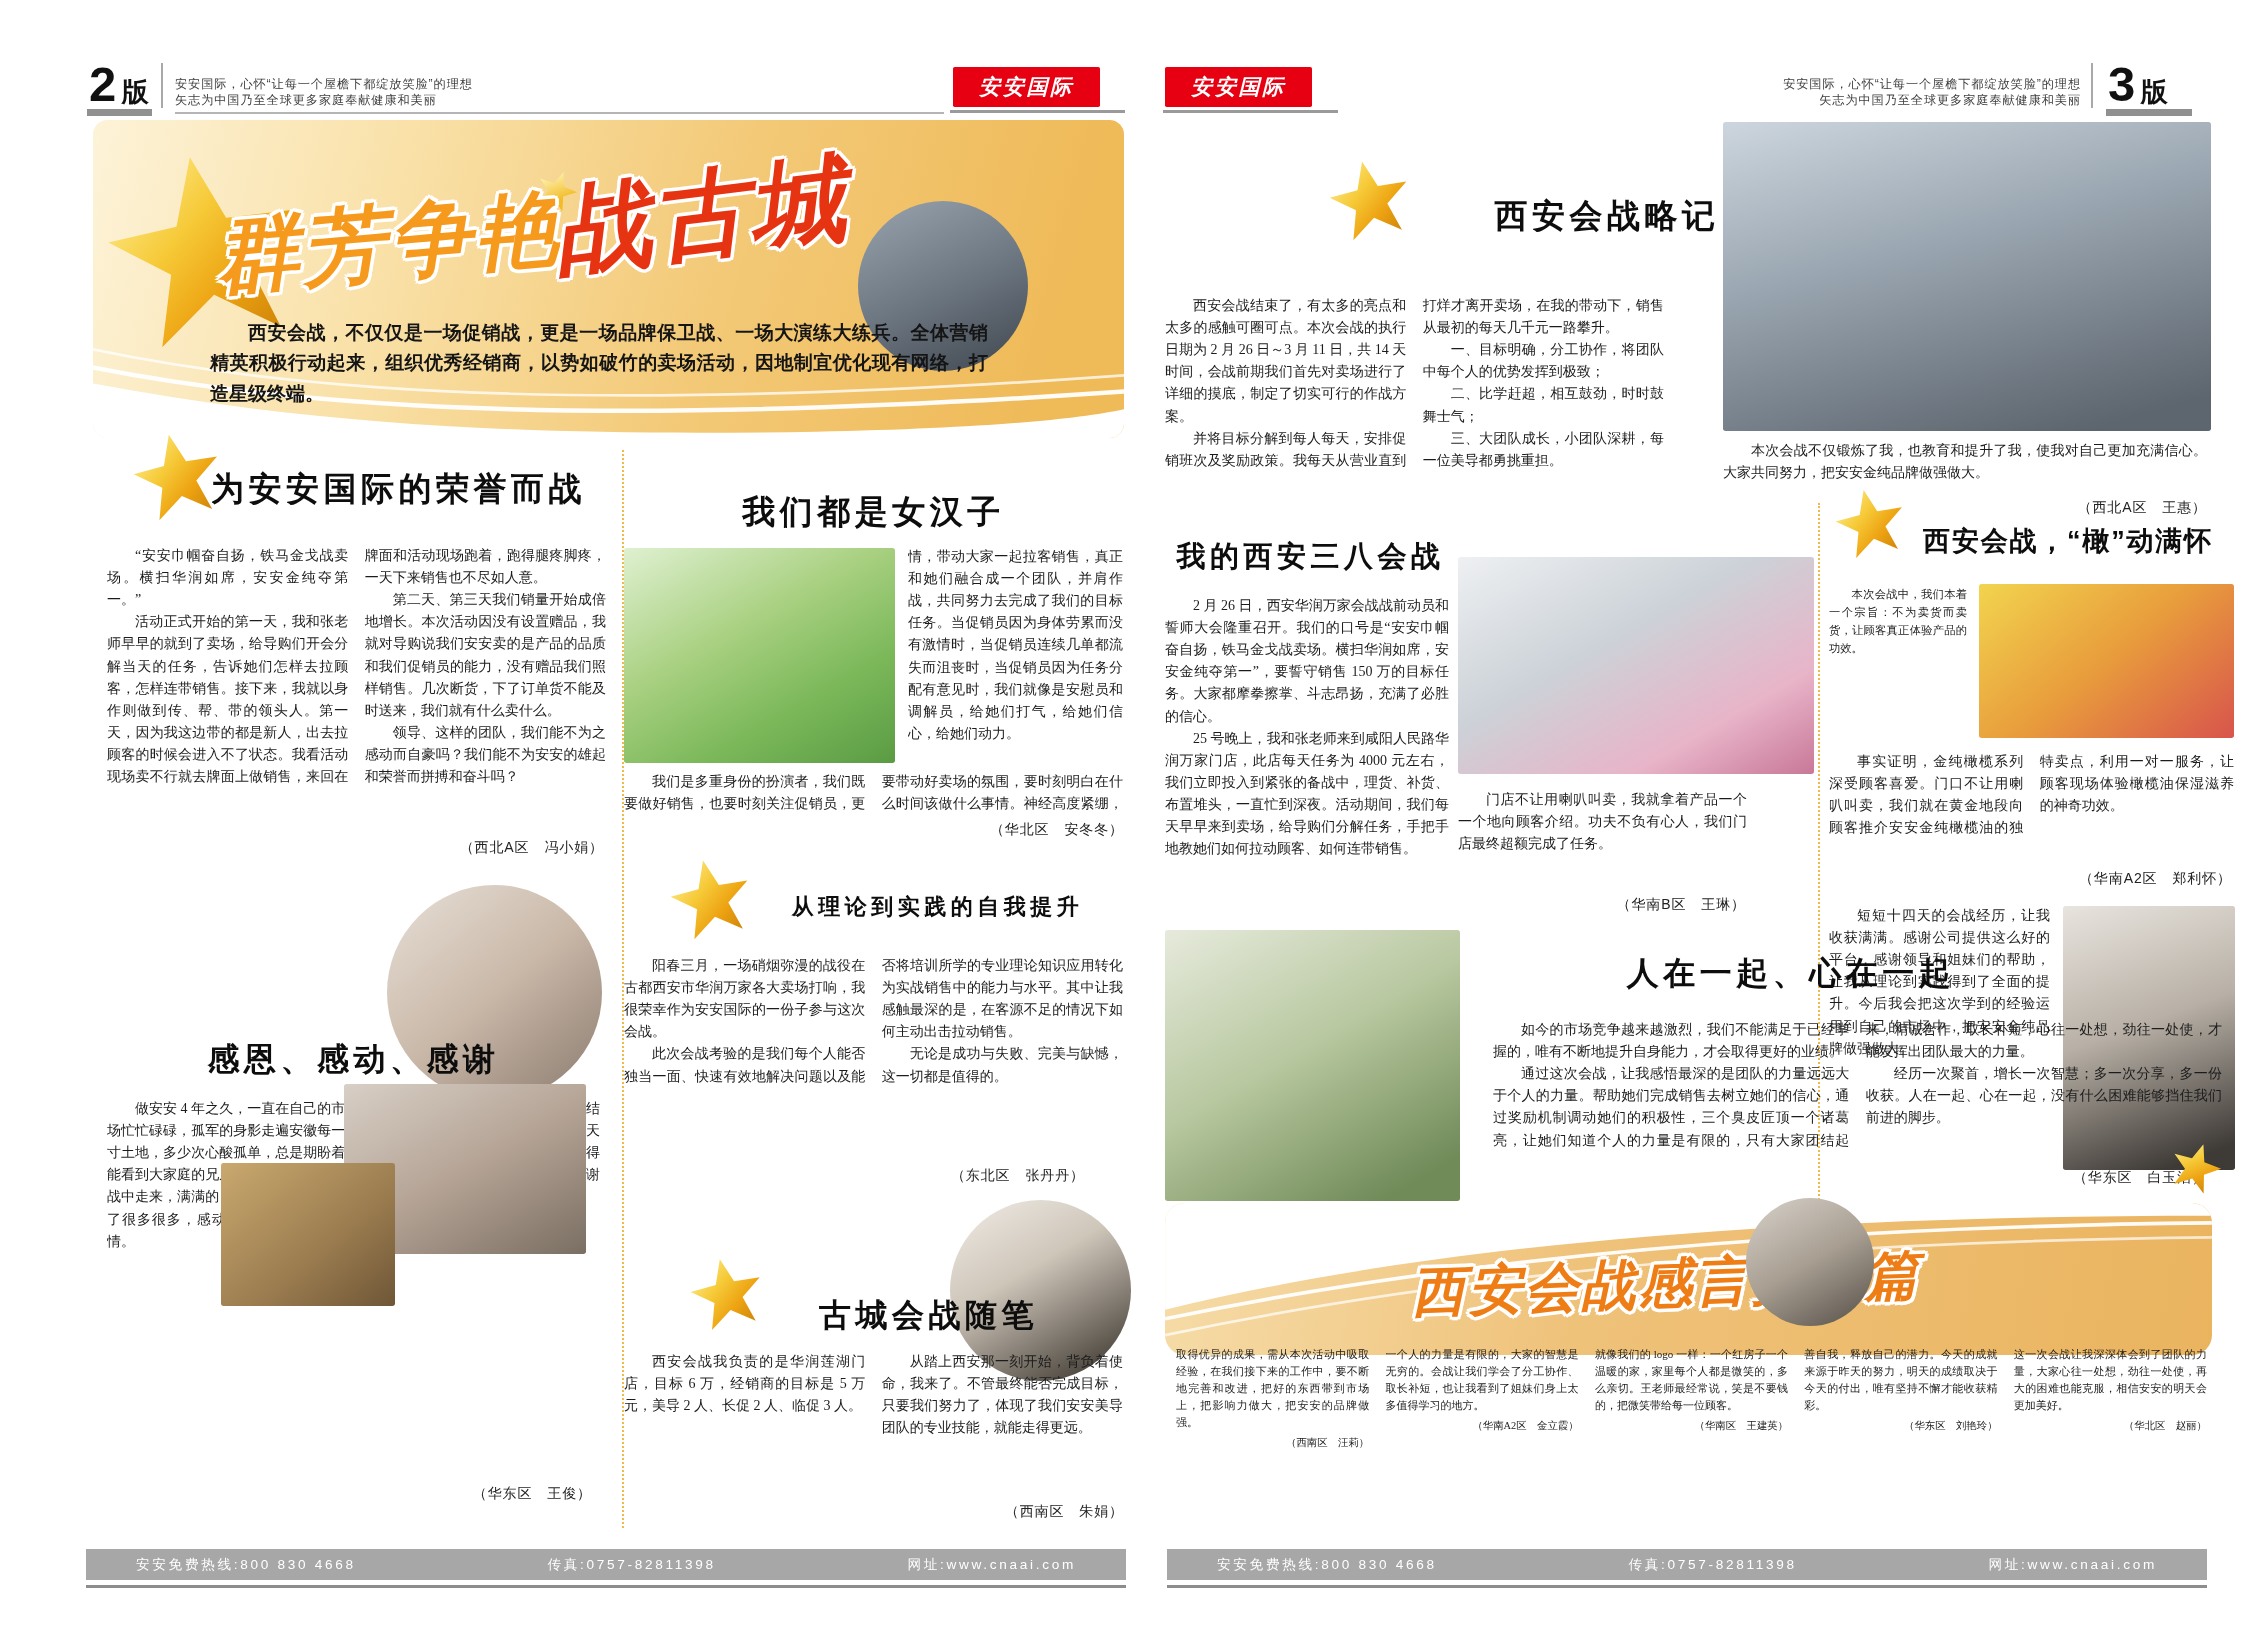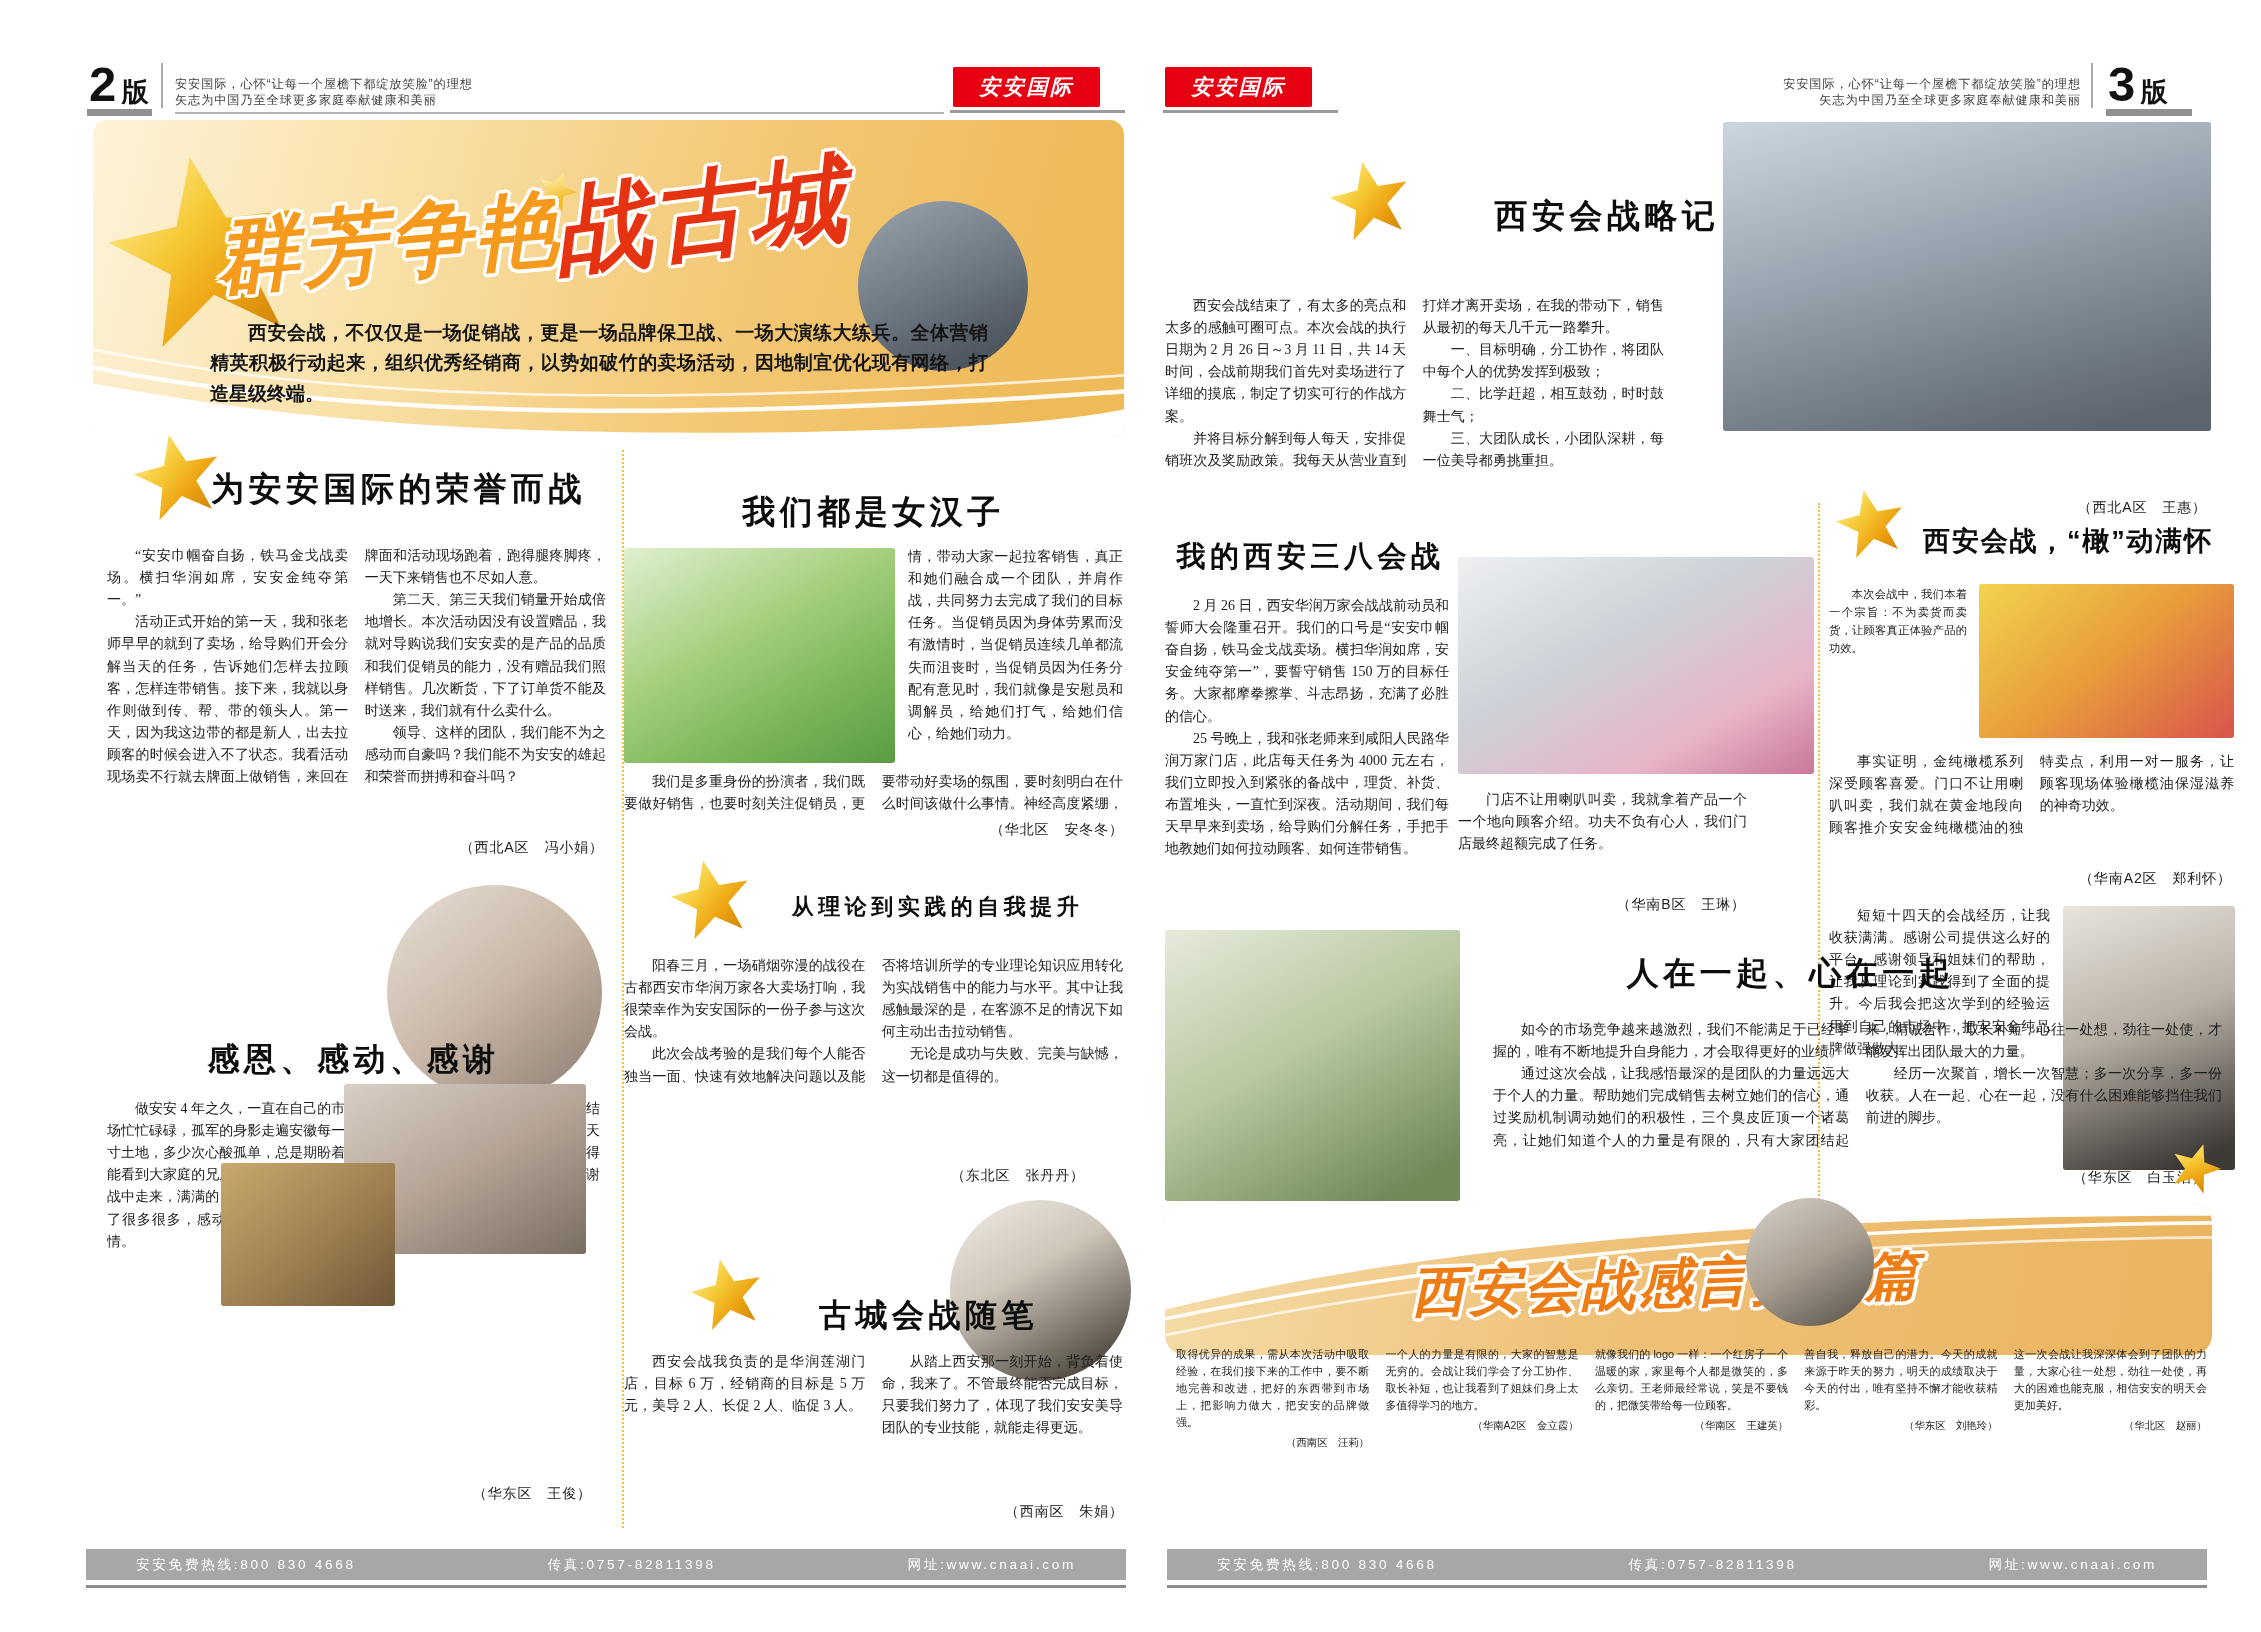--- a/index.html
+++ b/index.html
@@ -36,21 +36,21 @@
   .banner{position:absolute;overflow:hidden;border-radius:14.5px;}
   .cal{position:absolute;font-family:"Liberation Serif",serif;font-weight:900;font-style:italic;
        white-space:nowrap;
        text-shadow:-2.7px -2.7px 0 #fff,2.7px -2.7px 0 #fff,-2.7px 2.7px 0 #fff,2.7px 2.7px 0 #fff,
                    0 3.6px 0 #fff,0 -3.6px 0 #fff,3.6px 0 0 #fff,-3.6px 0 0 #fff;}
   .t-gold{font-size:83px;color:#f59a1d;transform:rotate(-5deg);letter-spacing:3.6px;}
   .t-red{font-size:96px;color:#e63312;transform:rotate(-7deg);letter-spacing:1.8px;}
   .t-quote{font-size:54px;color:#ef7d15;transform:rotate(-2deg);letter-spacing:2.7px;}
   .intro{position:absolute;font-family:"Liberation Serif",serif;font-weight:700;font-size:19px;
          line-height:1.6;text-align:justify;text-indent:2em;color:#151515;}
-  .qcol{flex:1;font-family:Liberation Sans, sans-serif;font-size:11px;line-height:1.55;
+  .qcol{flex:1;font-family:Liberation Serif, serif;font-size:11px;line-height:1.55;
         text-align:justify;color:#1c1c1c;overflow:hidden;}
   .qby{text-align:right;margin-top:3.6px;font-size:10.4px;}
   .vline{position:absolute;width:1.8px;background:#a9a9a9;}
   .hbar{position:absolute;background:#909090;}
   .thinline{position:absolute;background:#b5b5b5;}
 </style>
 </head>
 <body>
 
 <div id="sheet">
@@ -154,20 +154,23 @@
   <div class="ph" style="left:1723px;top:122px;width:488px;height:309px;background:linear-gradient(165deg,#cdd6de 0%,#9aa6b1 40%,#5d656e 92%);"></div>
   <div class="star" style="left:1330px;top:159px;width:80px;height:80px;transform:rotate(-12deg);"></div>
   <div class="h" style="left:1408px;top:194px;width:398px;font-size:33px;">西安会战略记</div>
   <div class="txt cols2" style="left:1165px;top:295px;width:499px;height:228px;">
     <p class="para">西安会战结束了，有太多的亮点和太多的感触可圈可点。本次会战的执行日期为 2 月 26 日～3 月 11 日，共 14 天时间，会战前期我们首先对卖场进行了详细的摸底，制定了切实可行的作战方案。</p>
     <p class="para">并将目标分解到每人每天，安排促销班次及奖励政策。我每天从营业直到打烊才离开卖场，在我的带动下，销售从最初的每天几千元一路攀升。</p>
     <p class="para">一、目标明确，分工协作，将团队中每个人的优势发挥到极致；</p>
     <p class="para">二、比学赶超，相互鼓劲，时时鼓舞士气；</p>
     <p class="para">三、大团队成长，小团队深耕，每一位美导都勇挑重担。</p>
   </div>
+  <div class="txt" style="left:1723px;top:440px;width:484px;height:56px;">
+    <p class="para">本次会战不仅锻炼了我，也教育和提升了我，使我对自己更加充满信心。大家共同努力，把安安金纯品牌做强做大。</p>
+  </div>
   <div class="byline" style="left:1972px;top:499px;width:235px;">（西北A区　王惠）</div>
 
   <div class="dotted" style="left:1818px;top:503px;height:697px;"></div>
 
   <div class="h" style="left:1165px;top:537px;width:291px;font-size:29px;">我的西安三八会战</div>
   <div class="ph" style="left:1458px;top:557px;width:356px;height:217px;background:linear-gradient(150deg,#eef0f2 0%,#ccd2d8 40%,#e8b4c8 75%,#c87898 100%);"></div>
   <div class="txt" style="left:1165px;top:595px;width:284px;height:318px;">
     <p class="para">2 月 26 日，西安华润万家会战战前动员和誓师大会隆重召开。我们的口号是“安安巾帼奋自扬，铁马金戈战卖场。横扫华润如席，安安金纯夺第一”，要誓守销售 150 万的目标任务。大家都摩拳擦掌、斗志昂扬，充满了必胜的信心。</p>
     <p class="para">25 号晚上，我和张老师来到咸阳人民路华润万家门店，此店每天任务为 4000 元左右，我们立即投入到紧张的备战中，理货、补货、布置堆头，一直忙到深夜。活动期间，我们每天早早来到卖场，给导购们分解任务，手把手地教她们如何拉动顾客、如何连带销售。</p>
   </div>

